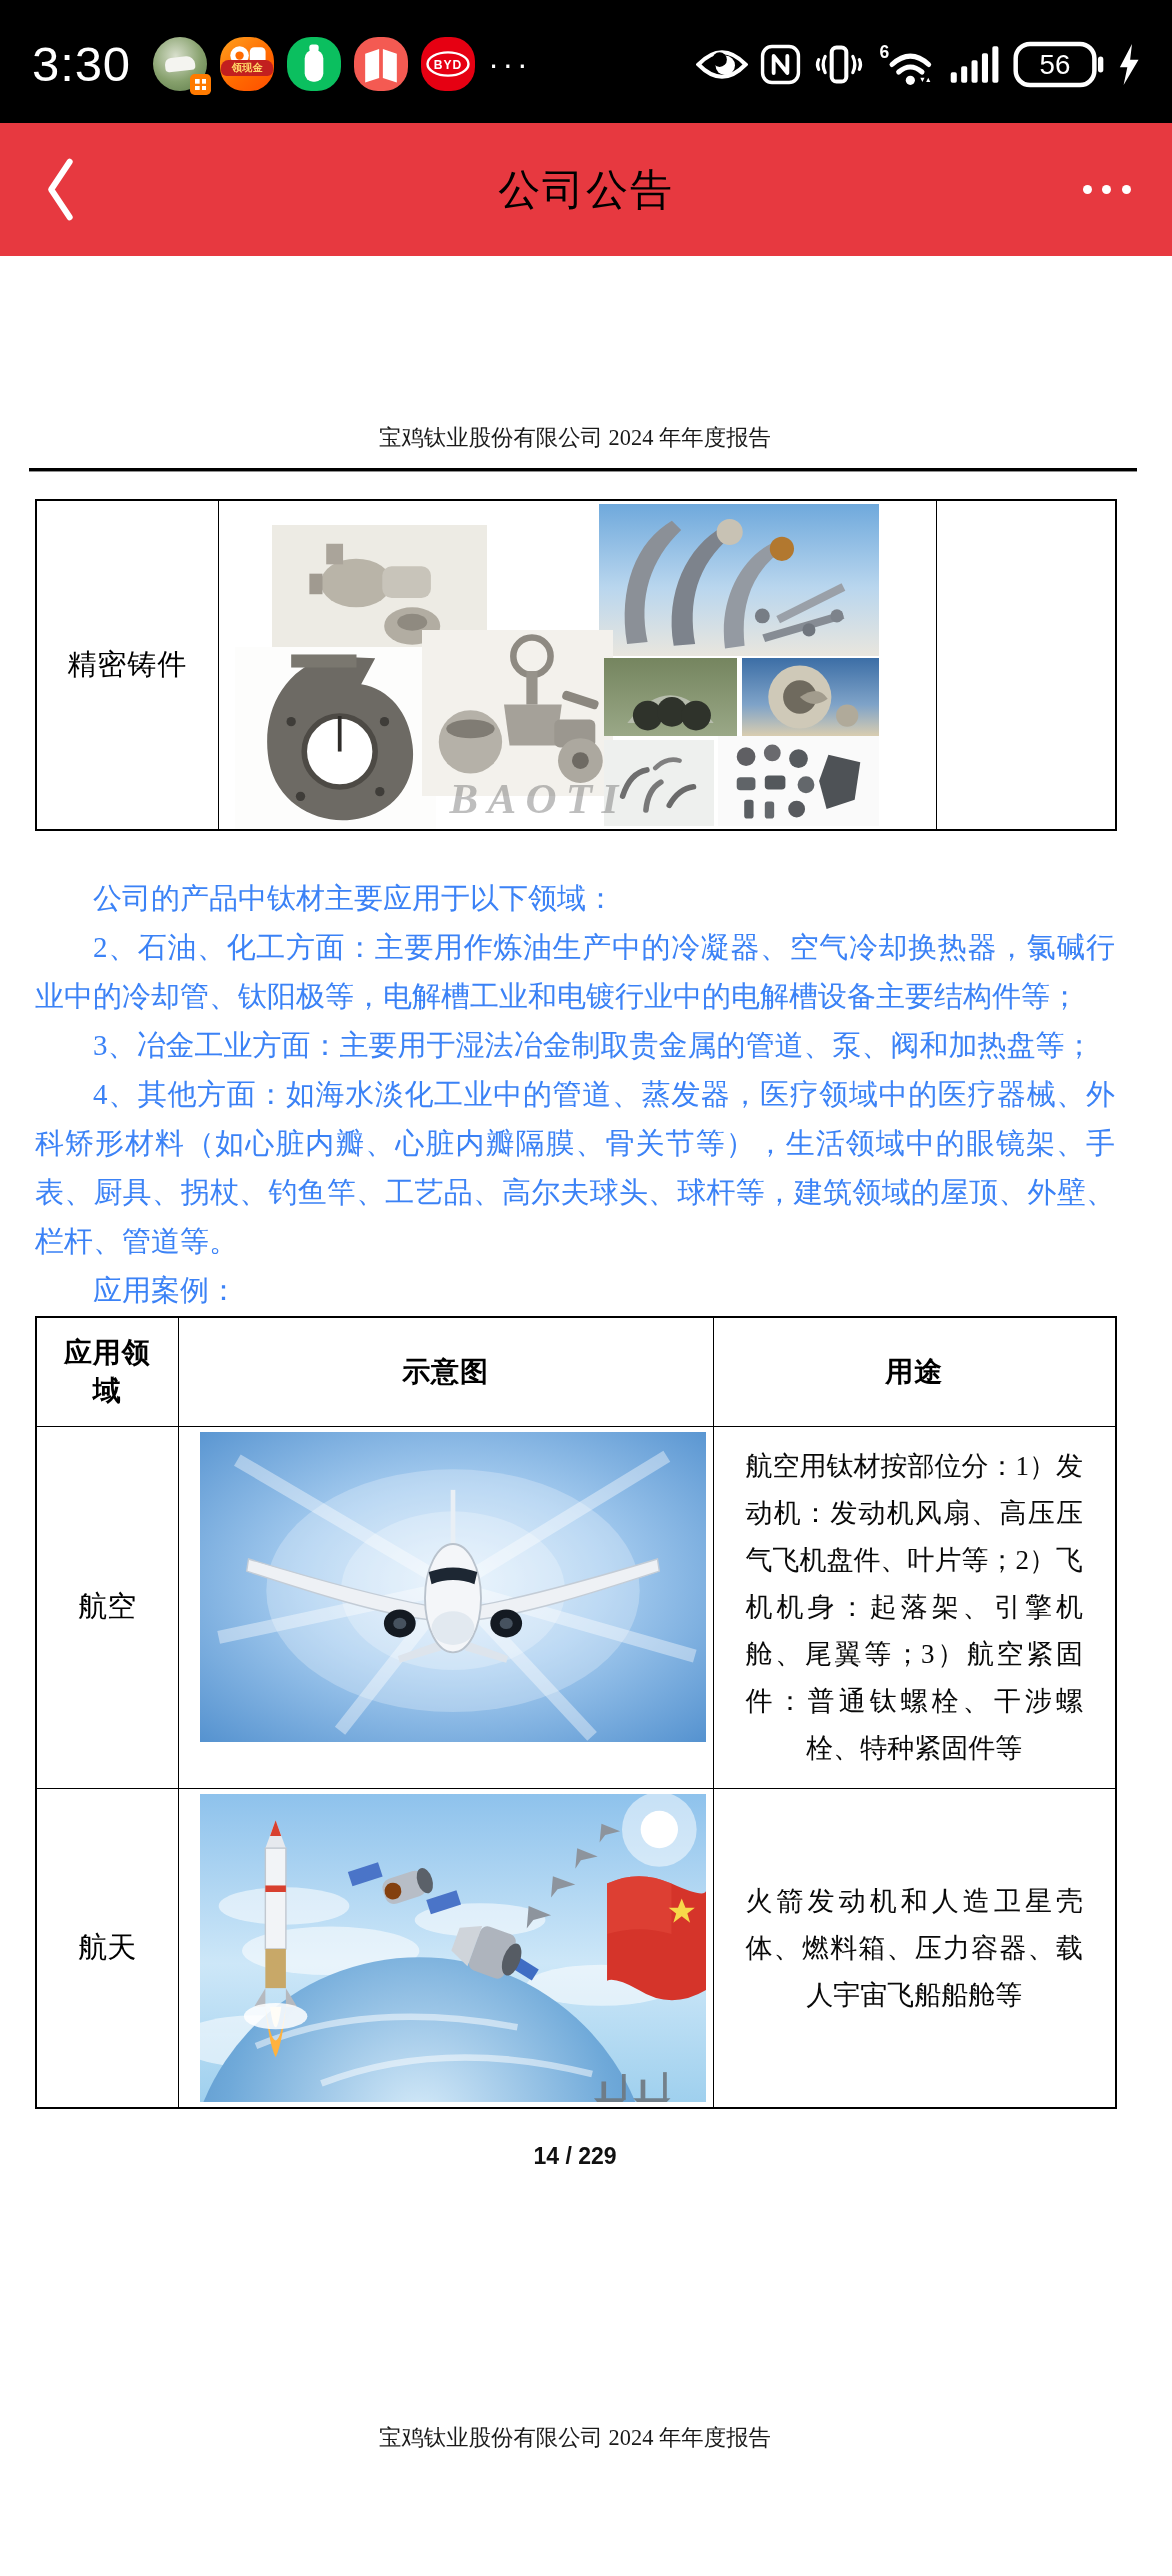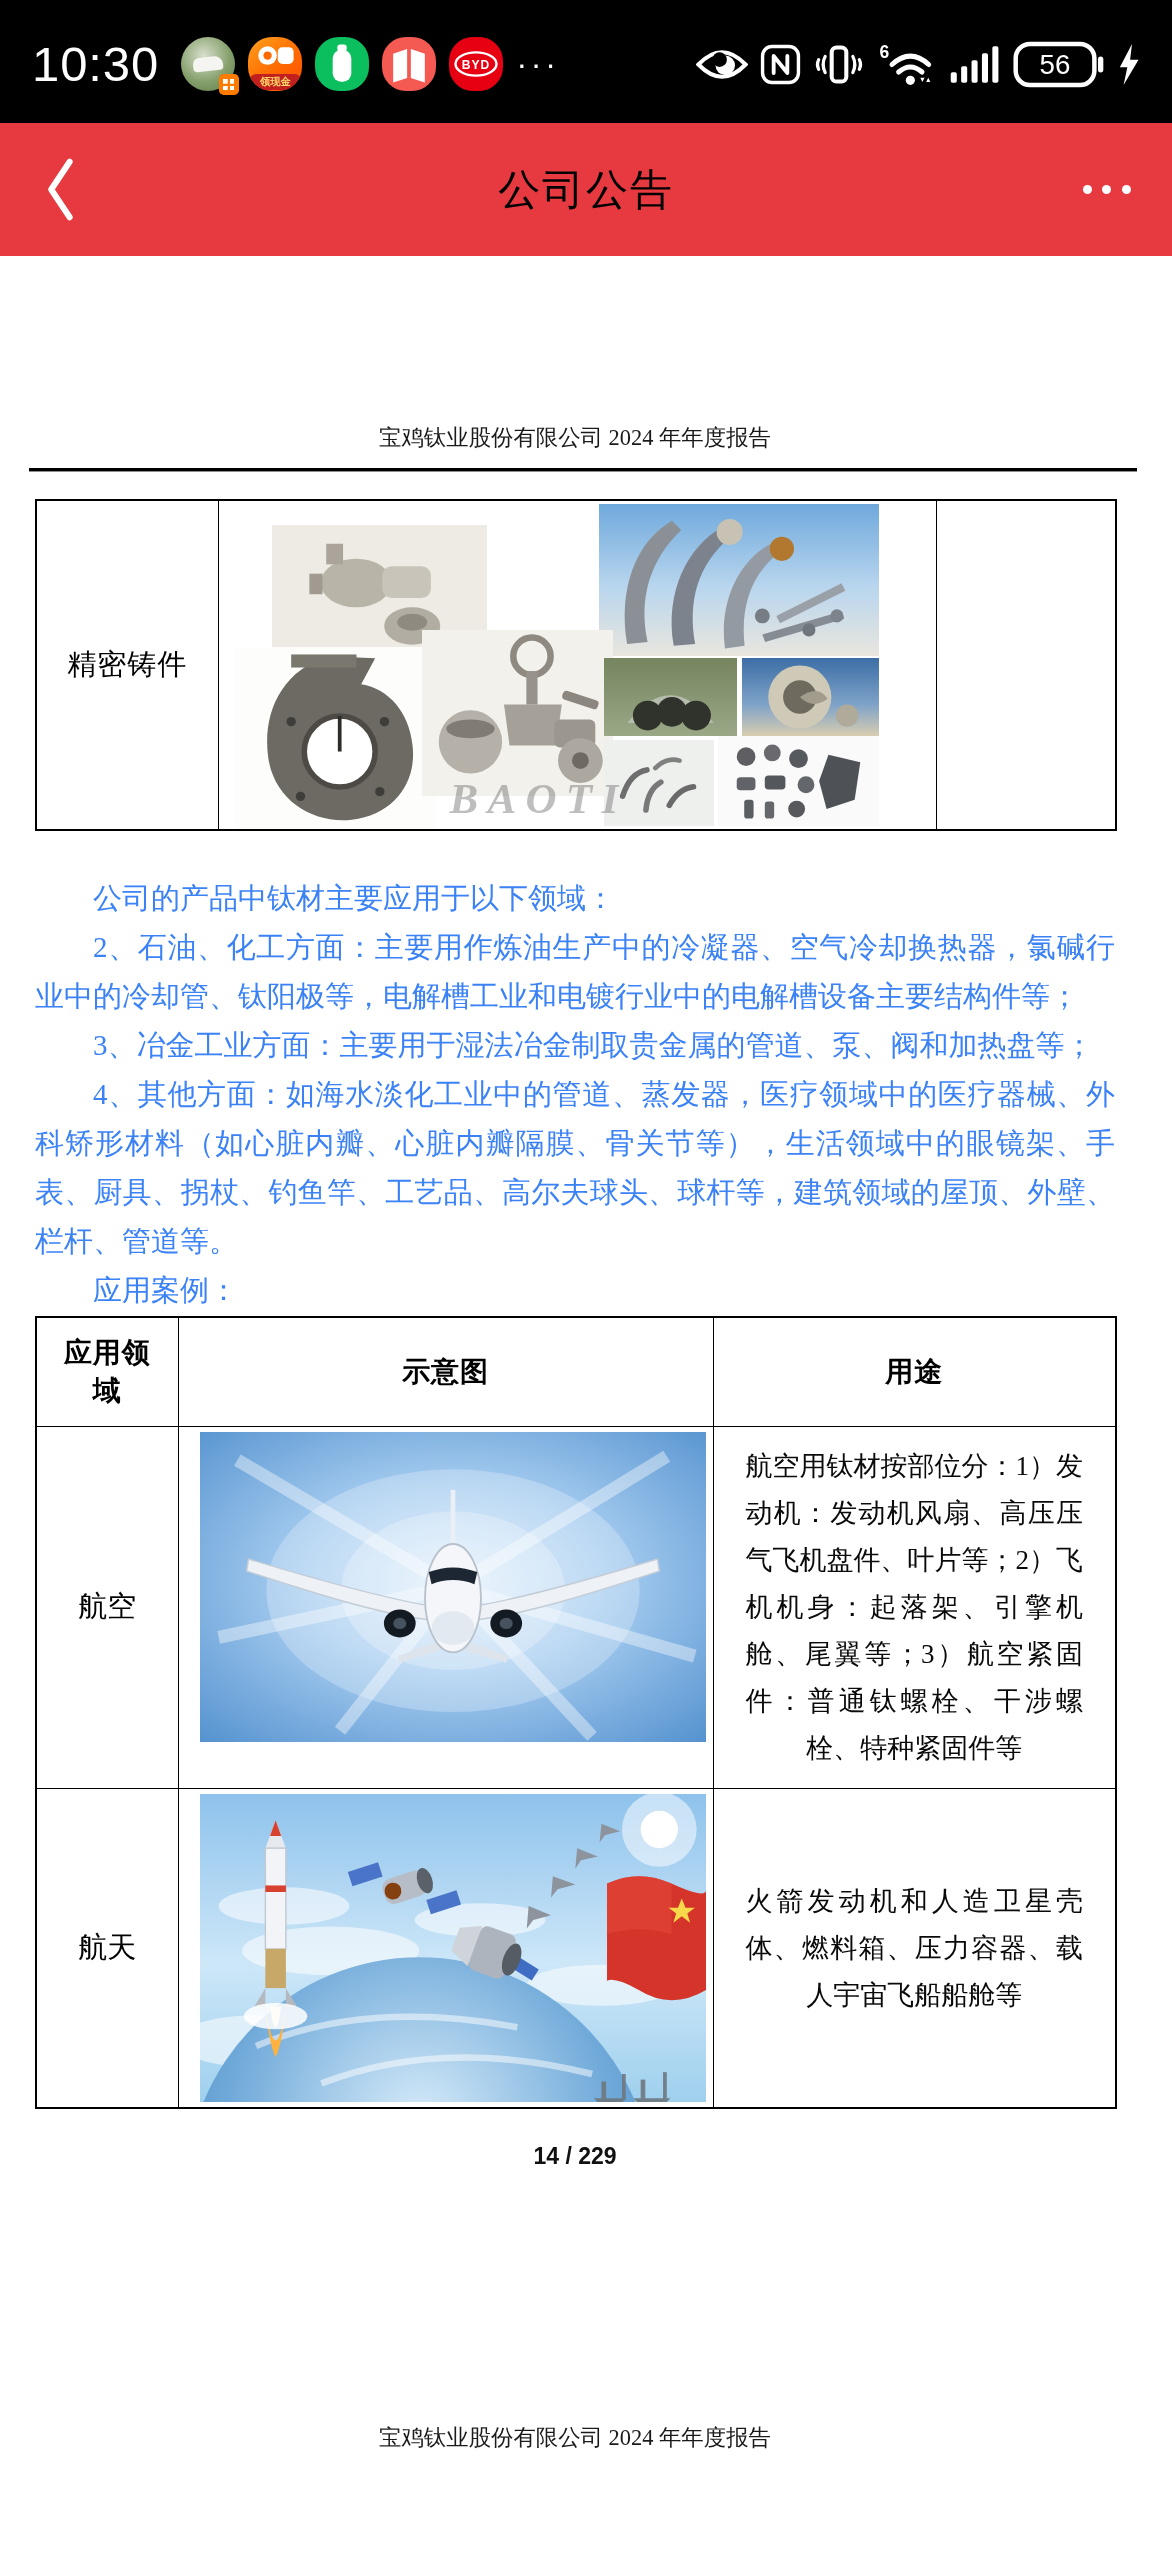--- a/index.html
+++ b/index.html
@@ -23,21 +23,21 @@
   .chip-avatar .car{position:absolute;left:12px;top:19.6px;width:30px;height:14px;background:#f4f4f0;
                     border-radius:6.5px 8.4px 3.7px 3.7px;transform:rotate(-6deg);}
   .chip-avatar .badge{position:absolute;right:-3.7px;bottom:-3.7px;width:20.5px;height:20.5px;border-radius:4.7px;
                       background:#ff7a00;display:flex;align-items:center;justify-content:center;}
   .chip-avatar .badge i{width:11.2px;height:11.2px;background:
       linear-gradient(#fff,#fff) 0 0/4.7px 4.7px no-repeat,
       linear-gradient(#fff,#fff) 6.5px 0/4.7px 4.7px no-repeat,
       linear-gradient(#fff,#fff) 0 6.5px/4.7px 4.7px no-repeat,
       linear-gradient(#fff,#fff) 6.5px 6.5px/4.7px 4.7px no-repeat;display:block;}
   .chip-ks{background:linear-gradient(140deg,#ffa21f,#ff6a00 55%,#ff4d00);}
-  .chip-ks .banner{position:absolute;left:0.9px;right:0.9px;bottom:1px;height:16px;background:var(--banner_red);
+  .chip-ks .banner{position:absolute;left:0.9px;right:0.9px;bottom:15px;height:16px;background:var(--banner_red);
                    border-radius:7.5px 7.5px 5.6px 5.6px;color:var(--banner_gold);font-size:10.3px;line-height:16px;
                    text-align:center;font-weight:bold;letter-spacing:0;}
   .chip-green{background:var(--green_app);}
   .chip-book{background:var(--book_red);}
   .chip-byd{background:var(--byd_red);display:flex;align-items:center;justify-content:center;}
   .sb-dots{color:#fff;font-size:32px;letter-spacing:3.7px;line-height:54px;}
   .sb-right{display:flex;align-items:center;gap:12px;}
   .sb-right svg{display:block;}
 
   
@@ -87,21 +87,21 @@
 
   .doc-header2{margin-top:252px;}
 </style>
 </head>
 <body>
 
 <div class="screen">
 
   <div class="statusbar">
     <div class="sb-left">
-      <span class="sb-time">10:30</span>
+      <span class="sb-time">3:30</span>
 
       <span class="appchip round chip-avatar">
         <span class="car"></span>
         <span class="badge">
             <i></i>
           </span>
       </span>
 
       <span class="appchip chip-ks">
         <svg width="54" height="39" viewBox="0 0 58 42">

